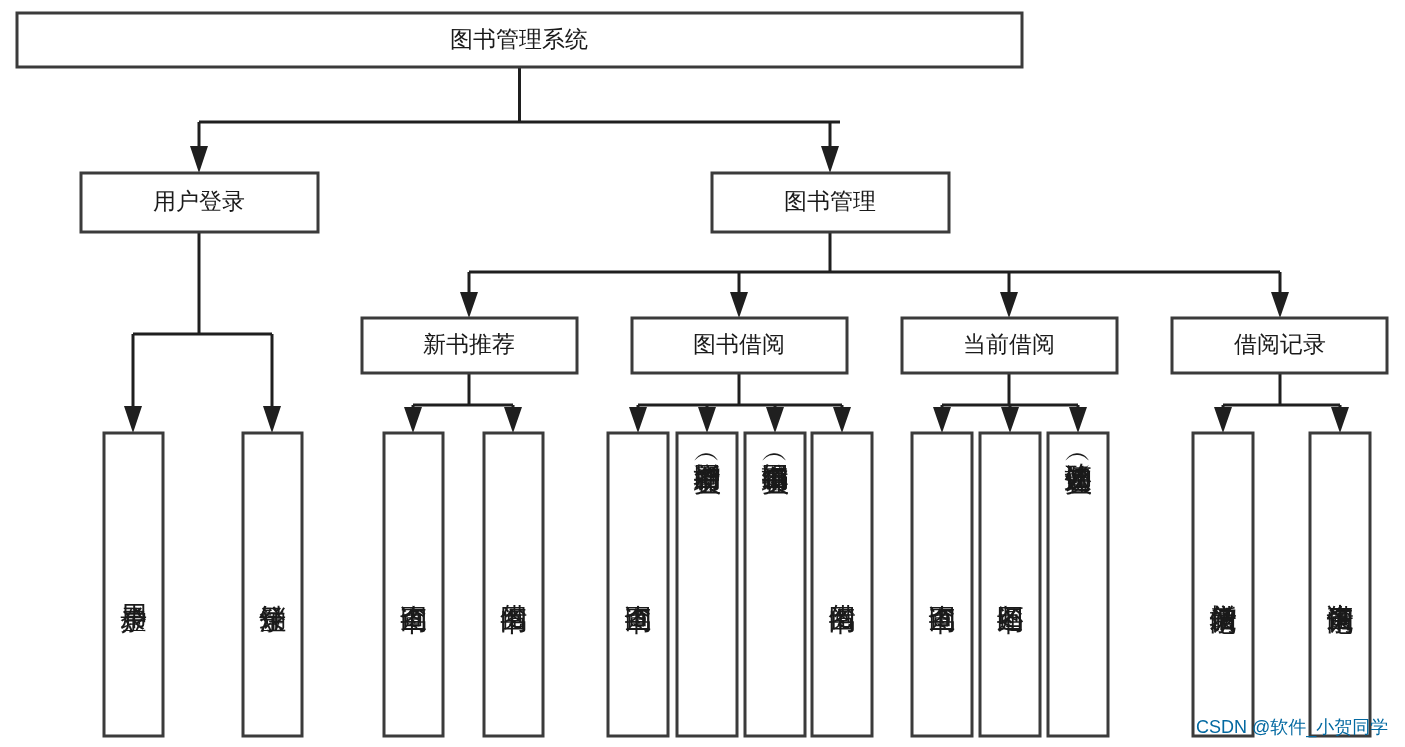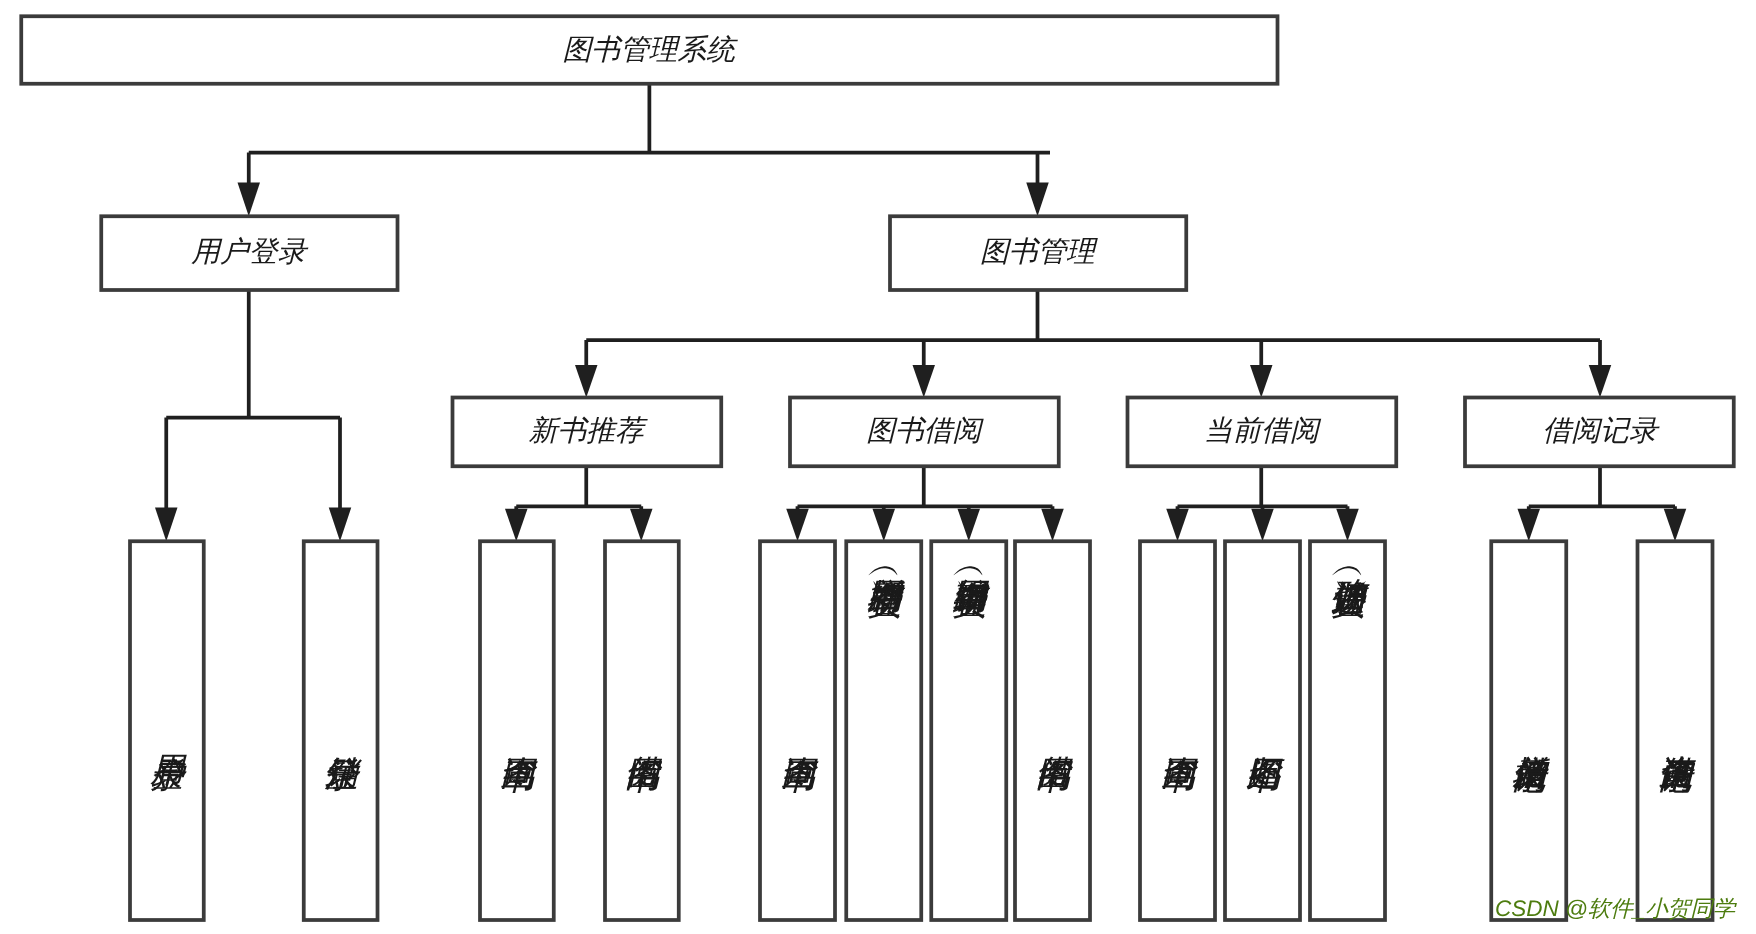--- a/index.html
+++ b/index.html
@@ -10,21 +10,20 @@
   }
   body {
     font-family: "Liberation Sans", "DejaVu Sans", sans-serif;
   }
   #diagram-root {
     position: relative;
     width: 1405px;
     height: 747px;
     background: #ffffff;
     overflow: hidden;
-    font-style: italic;
   }
   svg.flow {
     position: absolute;
     left: 0;
     top: 0;
     width: 1405px;
     height: 747px;
     display: block;
   }
   .node-rect {
@@ -63,21 +62,21 @@
     line-height: 1.06;
     color: #1a1a1a;
     letter-spacing: 1px;
     white-space: nowrap;
     text-align: center;
   }
   .watermark {
     position: absolute;
     font-family: "Liberation Sans", "DejaVu Sans", sans-serif;
     font-size: 18px;
-    color: #4d7c0f;
+    color: #0369a1;
     white-space: nowrap;
     user-select: none;
   }
 </style>
 </head>
 <body>
 
 <div id="diagram-root">
 
   <svg class="flow" viewBox="0 0 1405 747" xmlns="http://www.w3.org/2000/svg">

